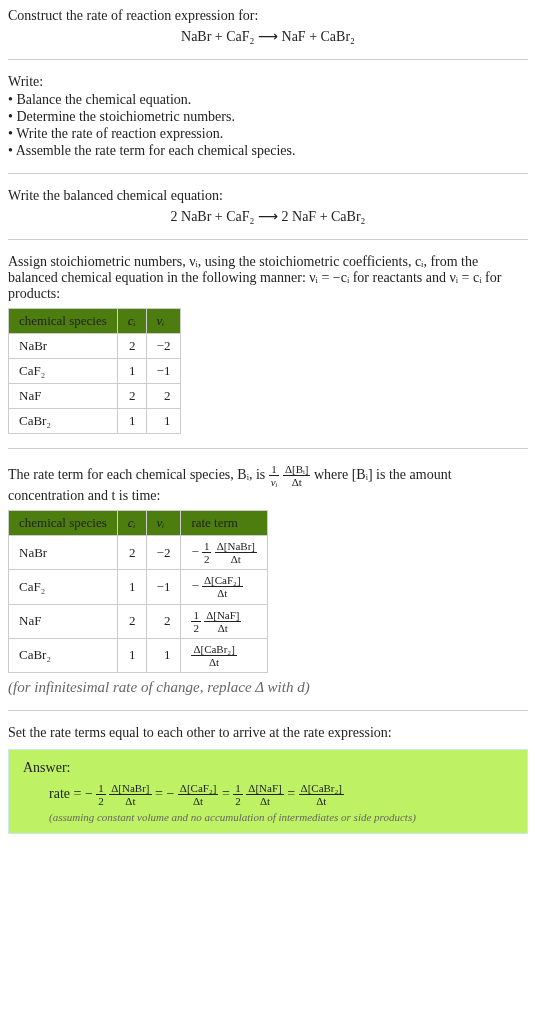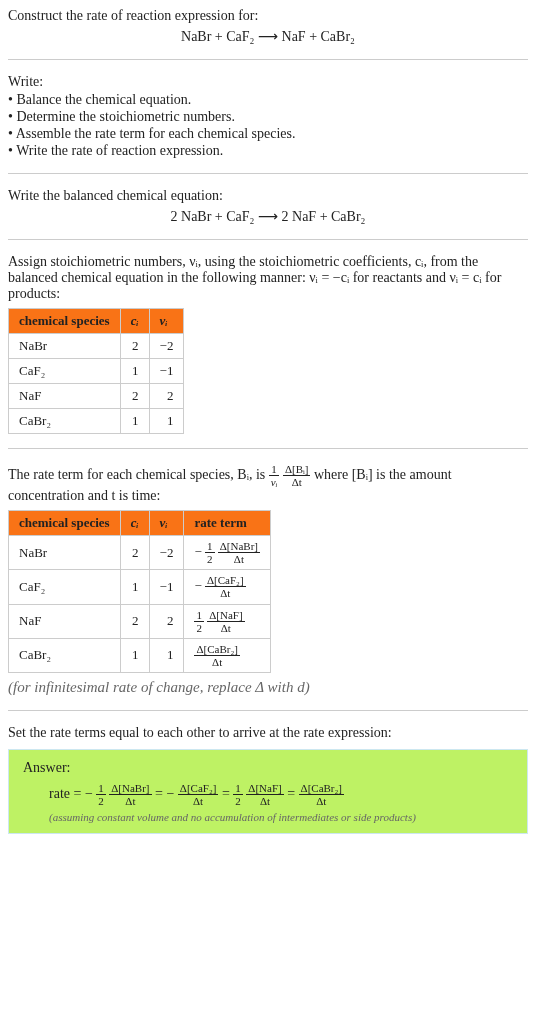--- a/index.html
+++ b/index.html
@@ -30,22 +30,22 @@
       border-collapse: collapse;
       margin: 6px 0;
     }
     th, td {
       border: 1px solid #ccc;
       padding: 4px 10px;
       text-align: left;
       font-size: 13px;
     }
     th {
-      font-weight: bold;
-      background: #f97316;
+      font-weight: normal;
+      background: #4d7c0f;
     }
     td.num {
       text-align: right;
     }
     .math-i {
       font-style: italic;
     }
     .frac {
       display: inline-block;
       text-align: center;
@@ -95,22 +95,22 @@
 
 <div>Construct the rate of reaction expression for:</div>
 <div class="eq">NaBr + CaF₂ ⟶ NaF + CaBr₂</div>
 
 <hr>
 
 <div>Write:</div>
 <div class="bullets">
   <div>• Balance the chemical equation.</div>
   <div>• Determine the stoichiometric numbers.</div>
+  <div>• Write the rate of reaction expression.</div>
   <div>• Assemble the rate term for each chemical species.</div>
-  <div>• Write the rate of reaction expression.</div>
 </div>
 
 <hr>
 
 <div>Write the balanced chemical equation:</div>
 <div class="eq">2 NaBr + CaF₂ ⟶ 2 NaF + CaBr₂</div>
 
 <hr>
 
 <div>Assign stoichiometric numbers, νᵢ, using the stoichiometric coefficients, cᵢ, from the balanced chemical equation in the following manner: νᵢ = −cᵢ for reactants and νᵢ = cᵢ for products:</div>

